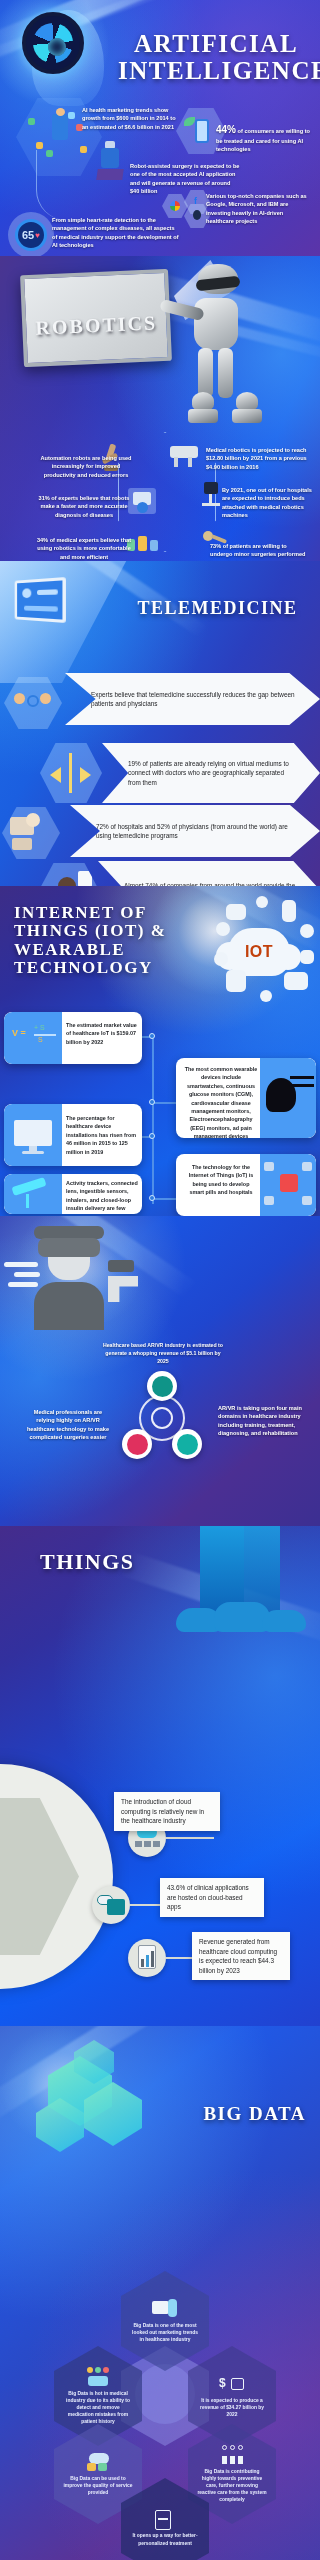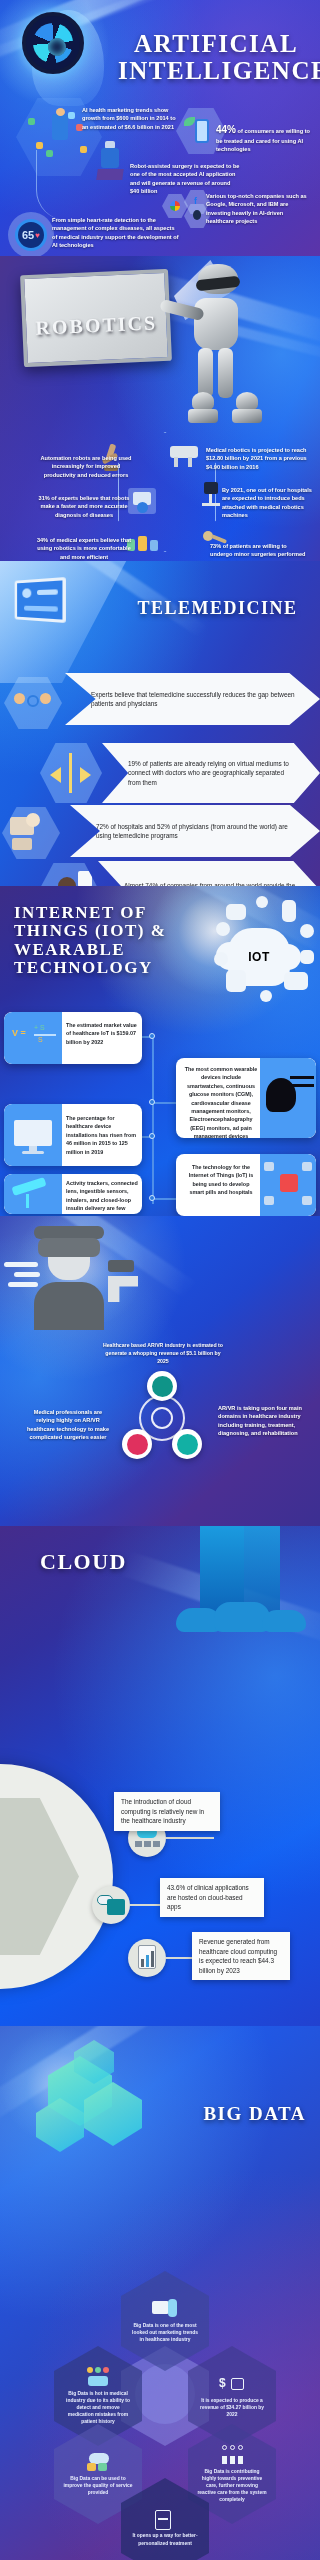--- a/index.html
+++ b/index.html
@@ -207,24 +207,24 @@
   
   #sec-iot {
     height: 330px;
     background:
       radial-gradient(circle at 62% 8%, rgba(255,240,170,.38) 0%, rgba(0,0,0,0) 34%),
       radial-gradient(circle at 88% 22%, rgba(60,170,255,.55) 0%, rgba(0,0,0,0) 48%),
       linear-gradient(150deg, #3d2d87 0%, #2c2f9d 22%, #1a50dd 52%, #1560ea 72%, #2a3aa8 100%);
   }
   .iot-title { position:absolute; left:14px; top:18px; width:200px; font-size:17px; text-align:left; }
   .iot-cloud {
-    position:absolute; left:228px; top:42px; width:62px; height:58px;
+    position:absolute; left:228px; top:42px; width:62px; height:48px;
     background:#f2f7fc; border-radius: 24px 24px 18px 18px;
     display:flex; align-items:center; justify-content:center;
-    color:#000000; font-size:12px; font-weight:700; letter-spacing:.5px;
+    color:#c2410c; font-size:16px; font-weight:700; letter-spacing:.5px;
   }
   .iot-cloud::before { content:""; position:absolute; left:-12px; top:14px; width:28px; height:28px; background:#f2f7fc; border-radius:50%; }
   .iot-cloud::after { content:""; position:absolute; right:-11px; top:16px; width:26px; height:26px; background:#f2f7fc; border-radius:50%; }
   .iot-cloud span { position:relative; z-index:2; }
   .iot-chip { position:absolute; background:#eef4fa; border-radius:5px; }
   .card-lt {
     position:absolute; background:#ffffff;
     border-radius: 8px;
     box-shadow: 0 3px 9px rgba(0,0,0,.3);
     overflow:hidden;
@@ -620,21 +620,21 @@
         </div>
     </div>
 
     <p class="txt" style="left:26px;top:192px;width:84px;text-align:center;">Medical professionals are relying highly on AR/VR healthcare technology to make complicated surgeries easier</p>
     <p class="txt" style="left:218px;top:188px;width:92px;">AR/VR is taking upon four main domains in healthcare industry including training, treatment, diagnosing, and rehabilitation</p>
   </section>
 
   <section class="section" id="sec-cloud">
     <div class="beam" style="right:-30px;top:60px;width:230px;height:26px;transform:rotate(18deg);opacity:.55;"></div>
 
-    <h2 class="display cloud-title">CLOUD</h2>
+    <h2 class="display cloud-title">THINGS</h2>
 
     <div class="cloud-tower">
       <div class="twr" style="left:30px;top:-20px;width:44px;height:110px;"></div>
       <div class="twr" style="left:74px;top:-10px;width:36px;height:100px;opacity:.85;"></div>
       <div class="cld" style="left:6px;top:82px;width:46px;height:24px;"></div>
       <div class="cld" style="left:44px;top:76px;width:56px;height:30px;"></div>
       <div class="cld" style="left:92px;top:84px;width:44px;height:22px;"></div>
     </div>
 
     <div class="cloud-wheel"></div>

